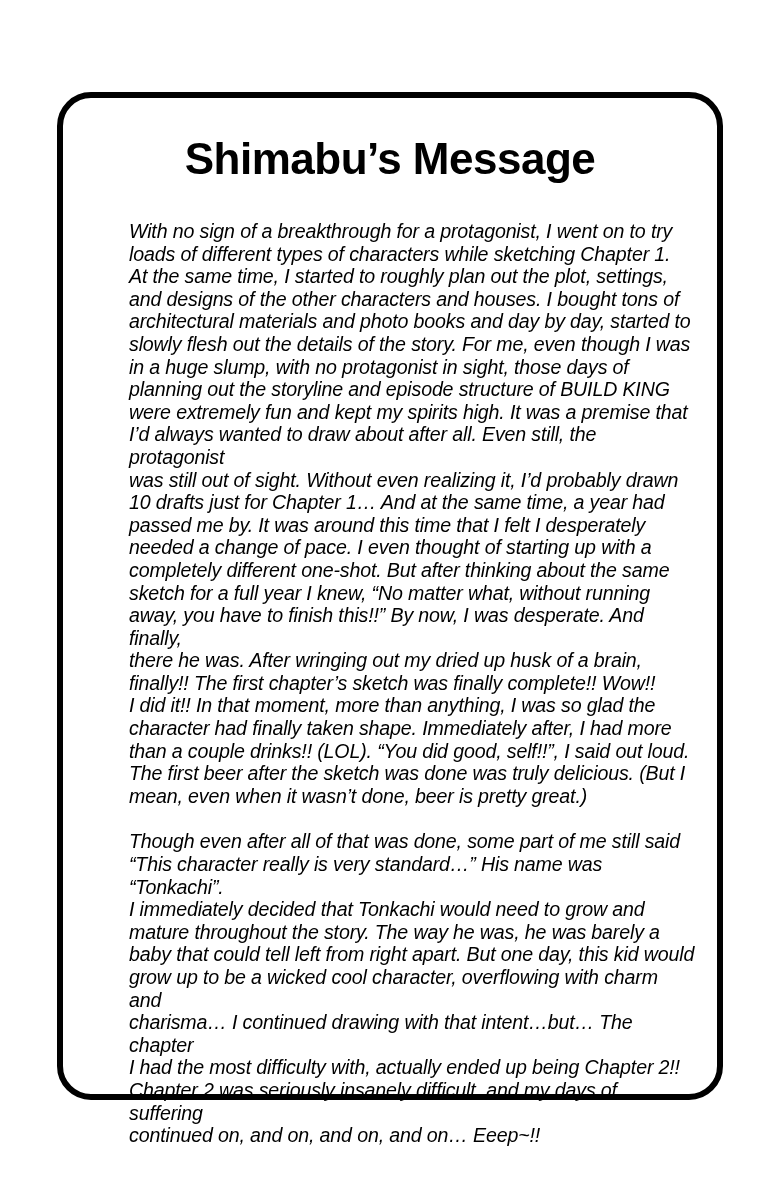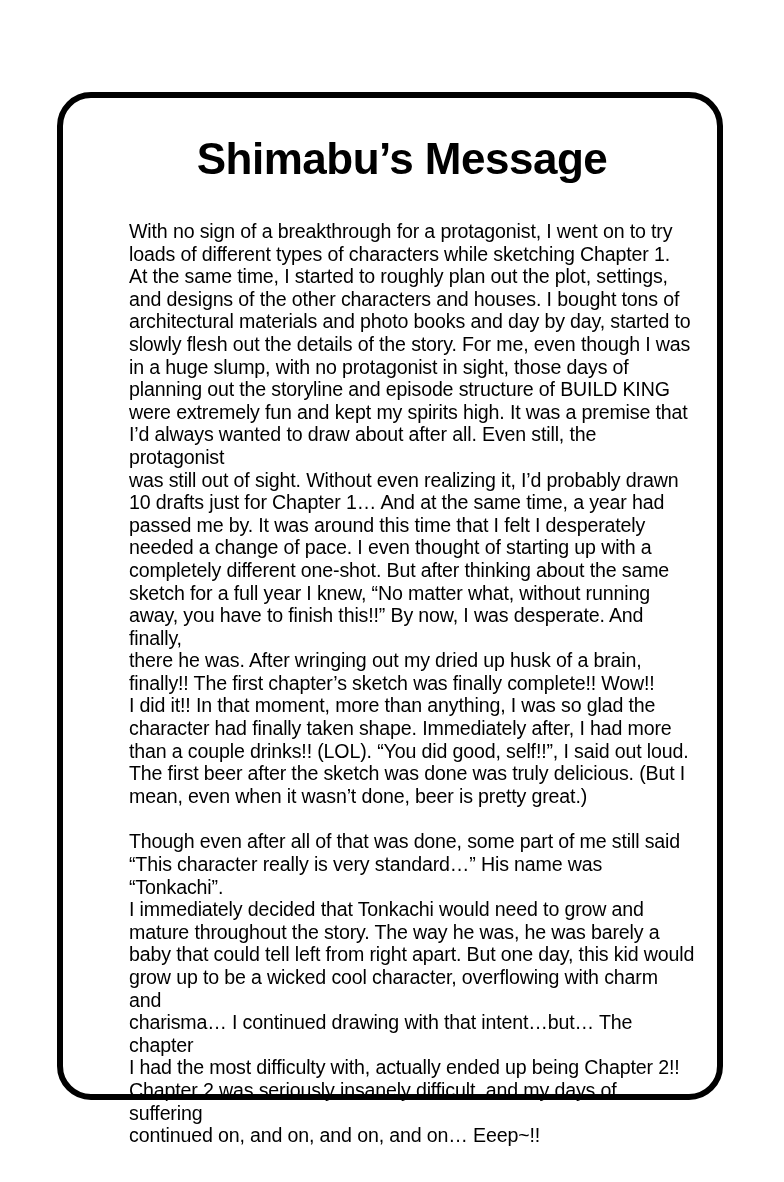--- a/index.html
+++ b/index.html
@@ -46,33 +46,33 @@
     left: 0;
     top: 38px;
     width: 100%;
     text-align: center;
     font-size: 44px;
     font-weight: bold;
     letter-spacing: -0.5px;
     line-height: 1.05;
     color: #000000;
     white-space: pre;
-    padding-left: 12px;
   }
 
   
   #message-body {
     position: absolute;
     left: 66px;
     top: 122px;
     width: 566px;
     font-size: 19.6px;
     line-height: 22.6px;
     color: #000000;
     letter-spacing: -0.15px;
+    font-style: italic;
   }
 
   .paragraph {
     white-space: pre-line;
     margin: 0;
   }
   .paragraph + .paragraph {
     margin-top: 23px;
   }
 </style>

